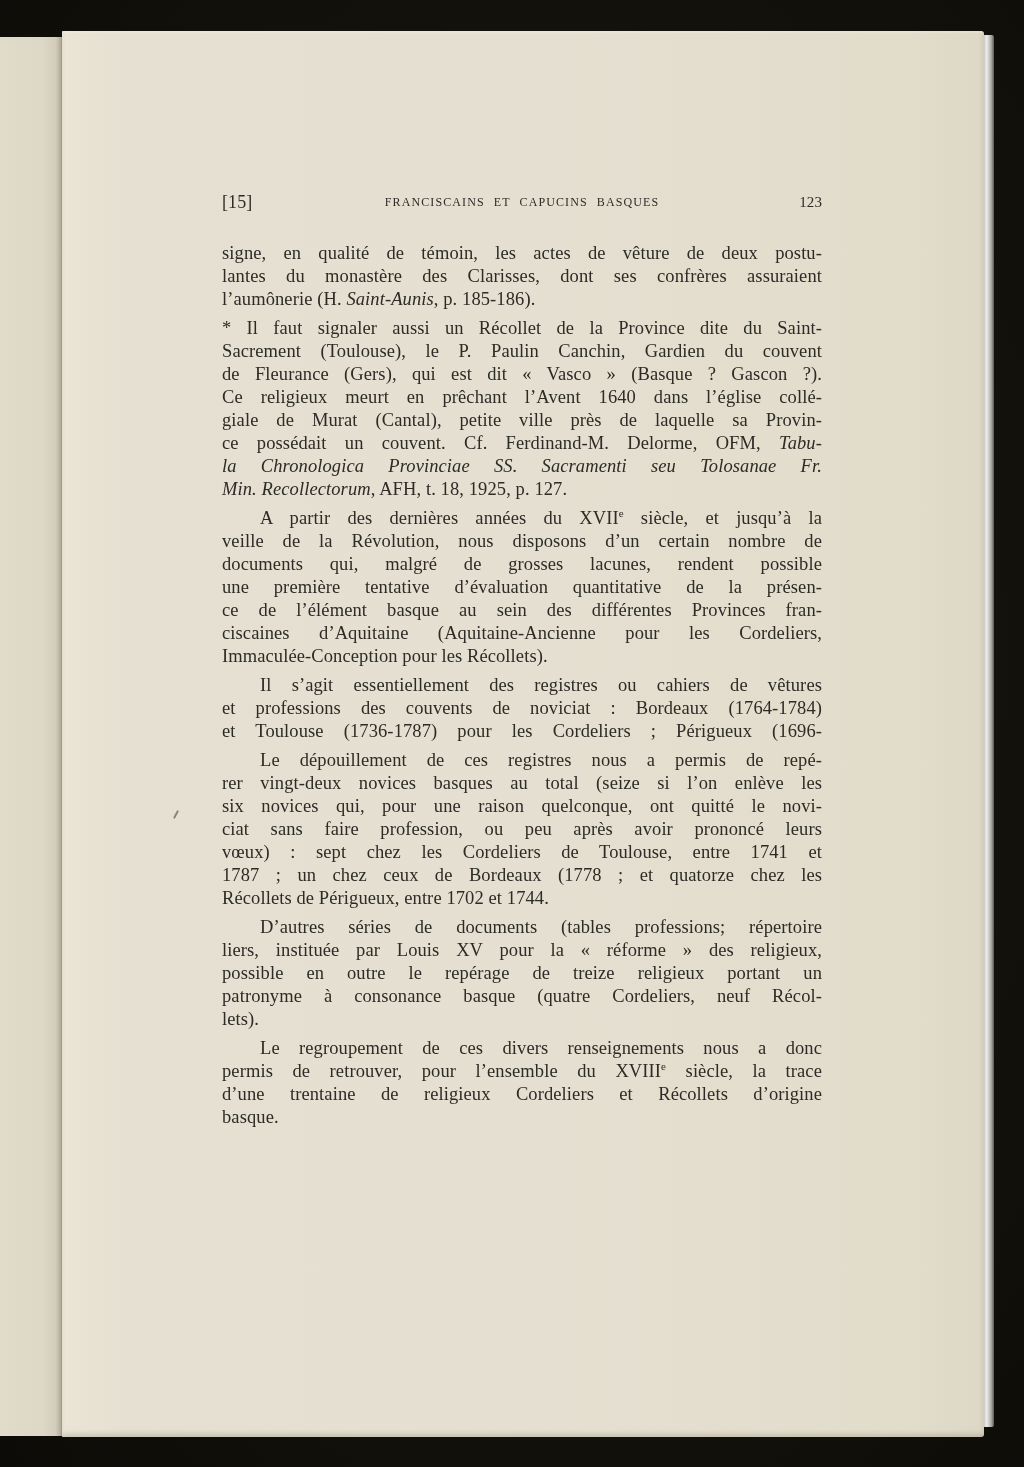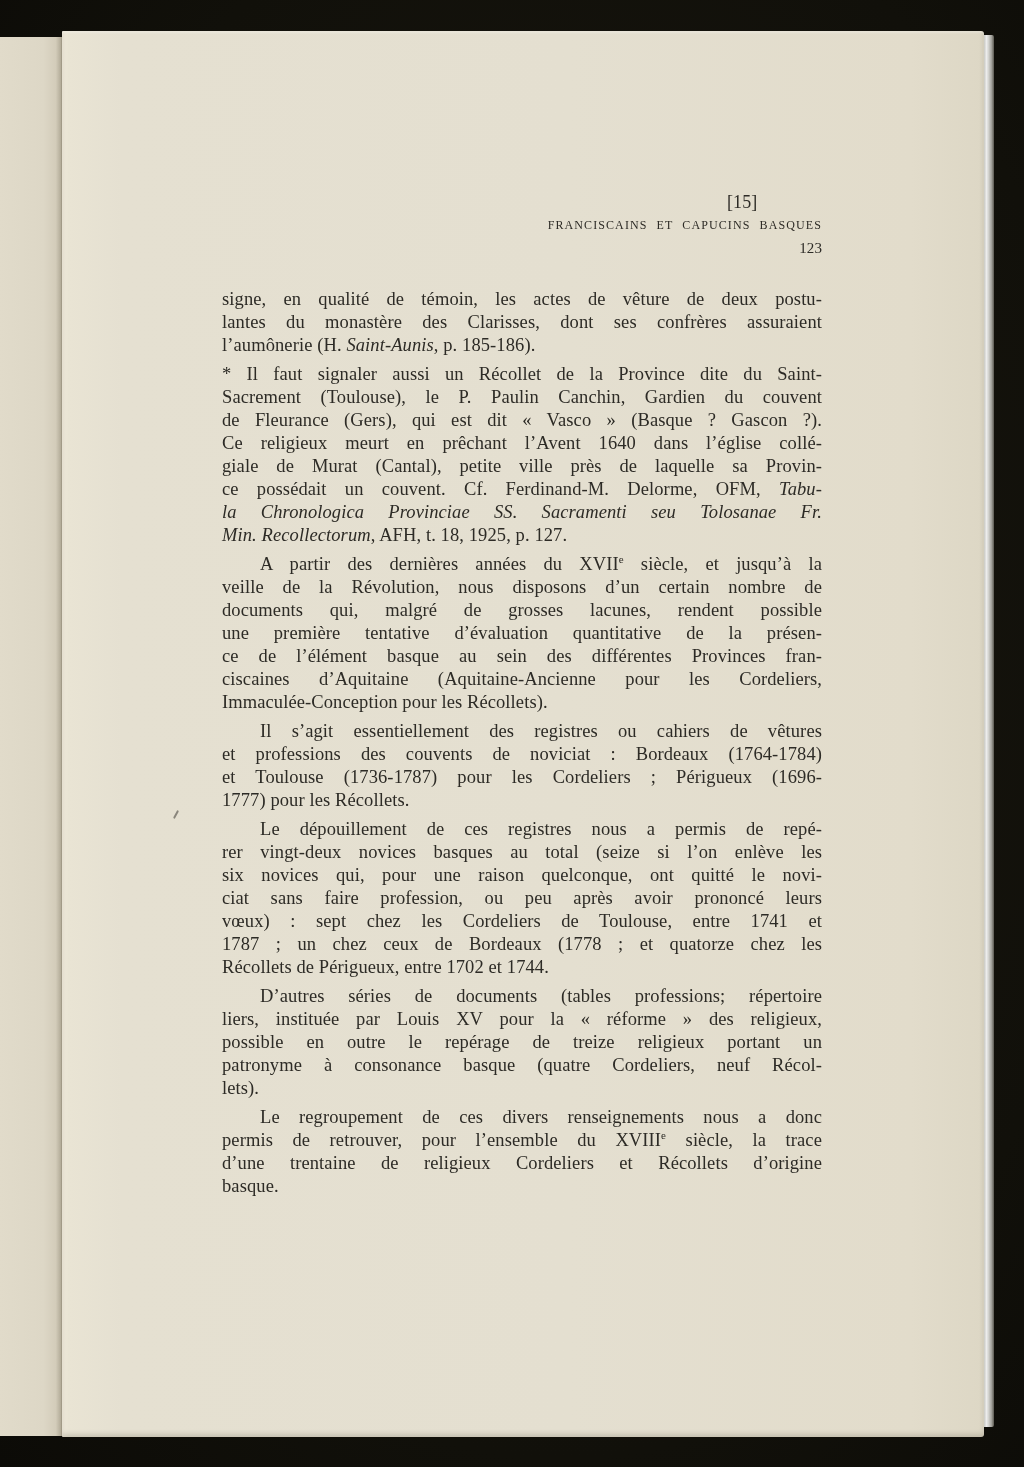--- a/index.html
+++ b/index.html
@@ -29,21 +29,21 @@
     background:linear-gradient(90deg,#c8c8c2 0%,#ececе8 25%,#d4d4d0 45%,#a3a29c 75%,#5a5850 100%);
     background:linear-gradient(90deg,#c8c8c2 0%,#ececec 25%,#d4d4d0 45%,#a3a29c 75%,#5a5850 100%);
     border-radius:0 2px 2px 0;
   }
   .content{
     position:absolute;left:160px;top:160px;width:600px;
     color:#2d2b26;
     font-size:18.5px;line-height:23px;
     letter-spacing:.1px;
   }
-  .page-header{display:flex;align-items:flex-end;margin:0 0 28px 0;flex-direction:column;}
+  .page-header{display:flex;align-items:flex-start;margin:0 0 28px 0;}
   .locator{width:95px;font-size:18px;}
   .running-title{flex:1;text-align:center;font-size:12px;letter-spacing:1.1px;word-spacing:5px;}
   .page-num{width:95px;text-align:right;font-size:15px;}
   .para{margin:0 0 6px 0;}
   .line{text-align:justify;text-align-last:justify;white-space:normal;}
   .line.last{text-align:left;text-align-last:auto;}
   .line.first-indent{padding-left:38px;}
   .section-heading{font-weight:bold;margin:16px 0 15px 0;}
   sup{font-size:11px;line-height:0;}
   em{font-style:italic;}
@@ -88,21 +88,20 @@
             <div class="line"><span>documents qui, malgré de grosses lacunes, rendent possible</span></div>
             <div class="line"><span>une première tentative d’évaluation quantitative de la présen-</span></div>
             <div class="line"><span>ce de l’élément basque au sein des différentes Provinces fran-</span></div>
             <div class="line"><span>ciscaines d’Aquitaine (Aquitaine-Ancienne pour les Cordeliers,</span></div>
             <div class="line last"><span>Immaculée-Conception pour les Récollets).</span></div>
           </div>
           <div class="para">
             <div class="line first-indent"><span>Il s’agit essentiellement des registres ou cahiers de vêtures</span></div>
             <div class="line"><span>et professions des couvents de noviciat : Bordeaux (1764-1784)</span></div>
             <div class="line"><span>et Toulouse (1736-1787) pour les Cordeliers ; Périgueux (1696-</span></div>
-            <div class="line last"><span>1777) pour les Récollets.</span></div>
           </div>
           <div class="para">
             <div class="line first-indent"><span>Le dépouillement de ces registres nous a permis de repé-</span></div>
             <div class="line"><span>rer vingt-deux novices basques au total (seize si l’on enlève les</span></div>
             <div class="line"><span>six novices qui, pour une raison quelconque, ont quitté le novi-</span></div>
             <div class="line"><span>ciat sans faire profession, ou peu après avoir prononcé leurs</span></div>
             <div class="line"><span>vœux) : sept chez les Cordeliers de Toulouse, entre 1741 et</span></div>
             <div class="line"><span>1787 ; un chez ceux de Bordeaux (1778 ; et quatorze chez les</span></div>
             <div class="line last"><span>Récollets de Périgueux, entre 1702 et 1744.</span></div>
           </div>

